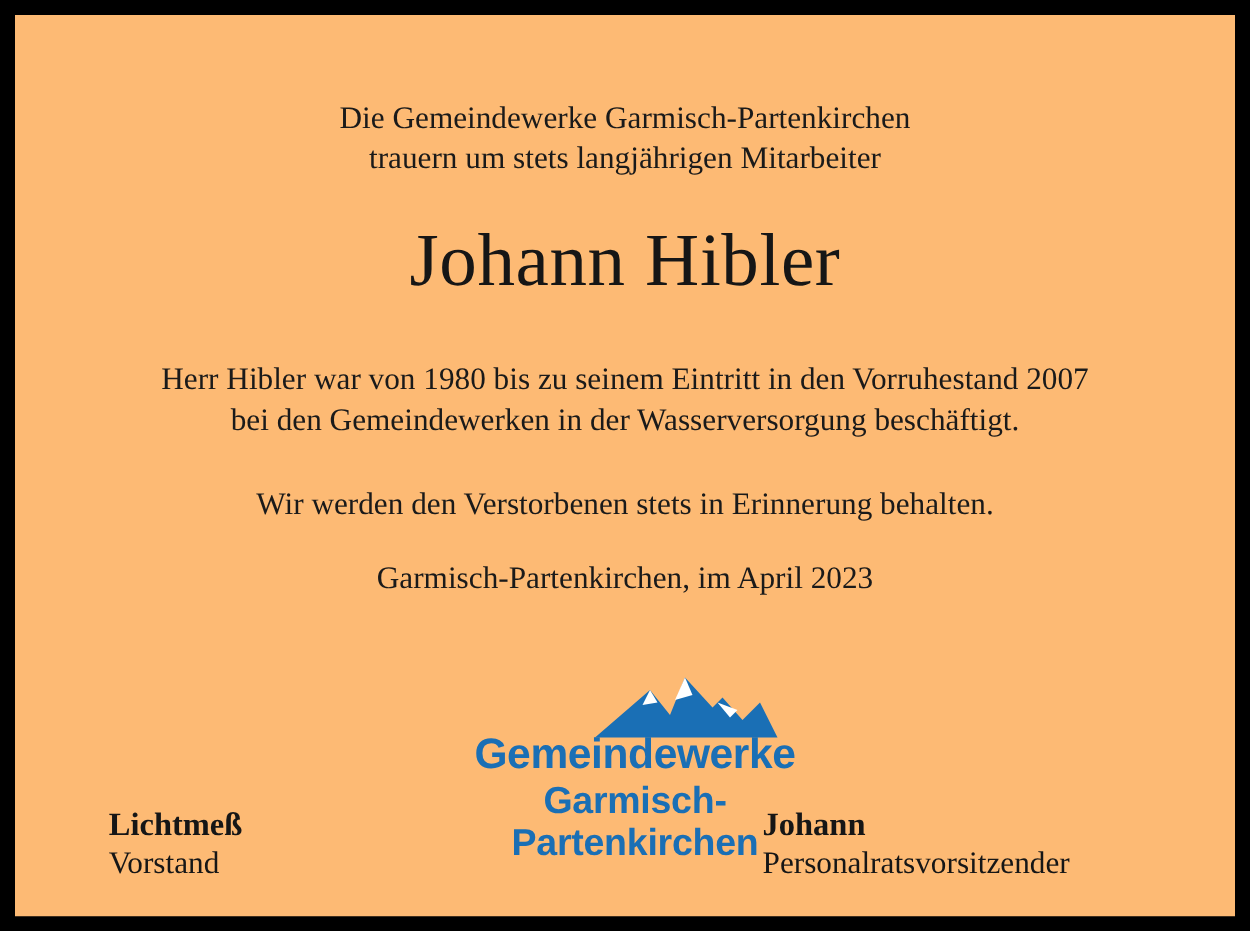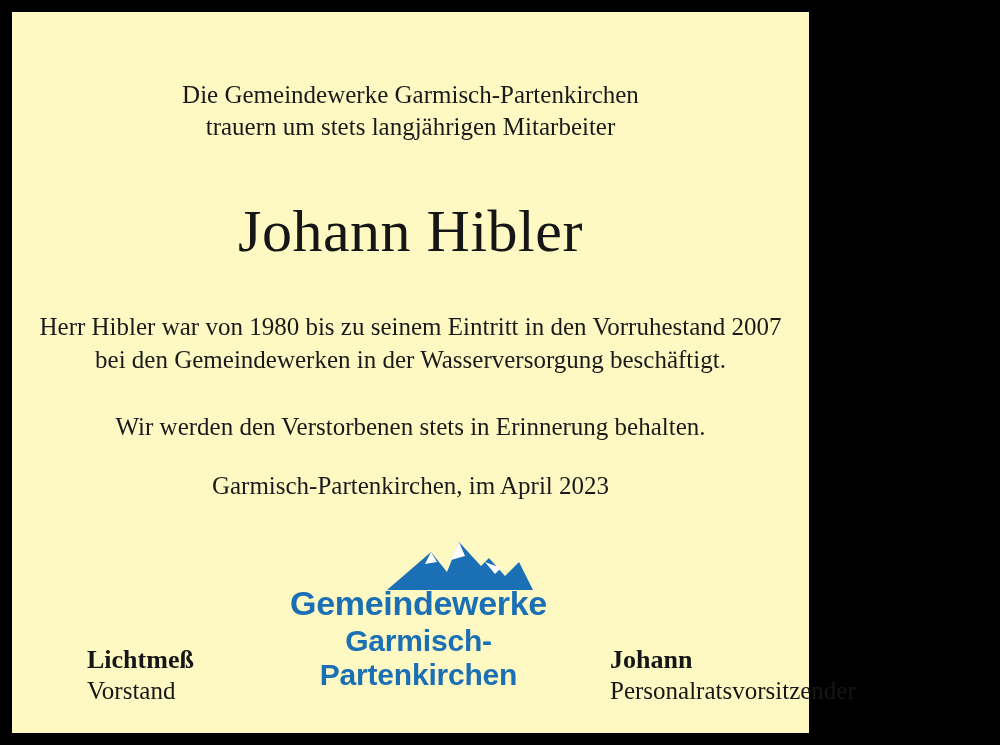--- a/index.html
+++ b/index.html
@@ -10,41 +10,41 @@
   body {
     width: 1000px;
     height: 745px;
     overflow: hidden;
     font-family: "Liberation Serif", serif;
   }
   .obituary {
     position: absolute;
     left: 12px;
     top: 12px;
-    width: 797px;
+    width: 976px;
     height: 721px;
-    background: #fef9c3;
+    background: #fdba74;
     box-sizing: border-box;
   }
   .intro {
     text-align: center;
     color: #1a1a1a;
     font-size: 25px;
     line-height: 1.28;
     padding-top: 67px;
   }
   .intro div {
     white-space: nowrap;
   }
   .name {
     text-align: center;
     color: #161616;
     font-size: 60px;
     line-height: 1;
-    margin-top: 58px;
+    margin-top: 35px;
     letter-spacing: 0.5px;
   }
   .body-text {
     text-align: center;
     color: #1a1a1a;
     font-size: 25px;
     line-height: 1.32;
     margin-top: 49px;
   }
   .body-text .para {

